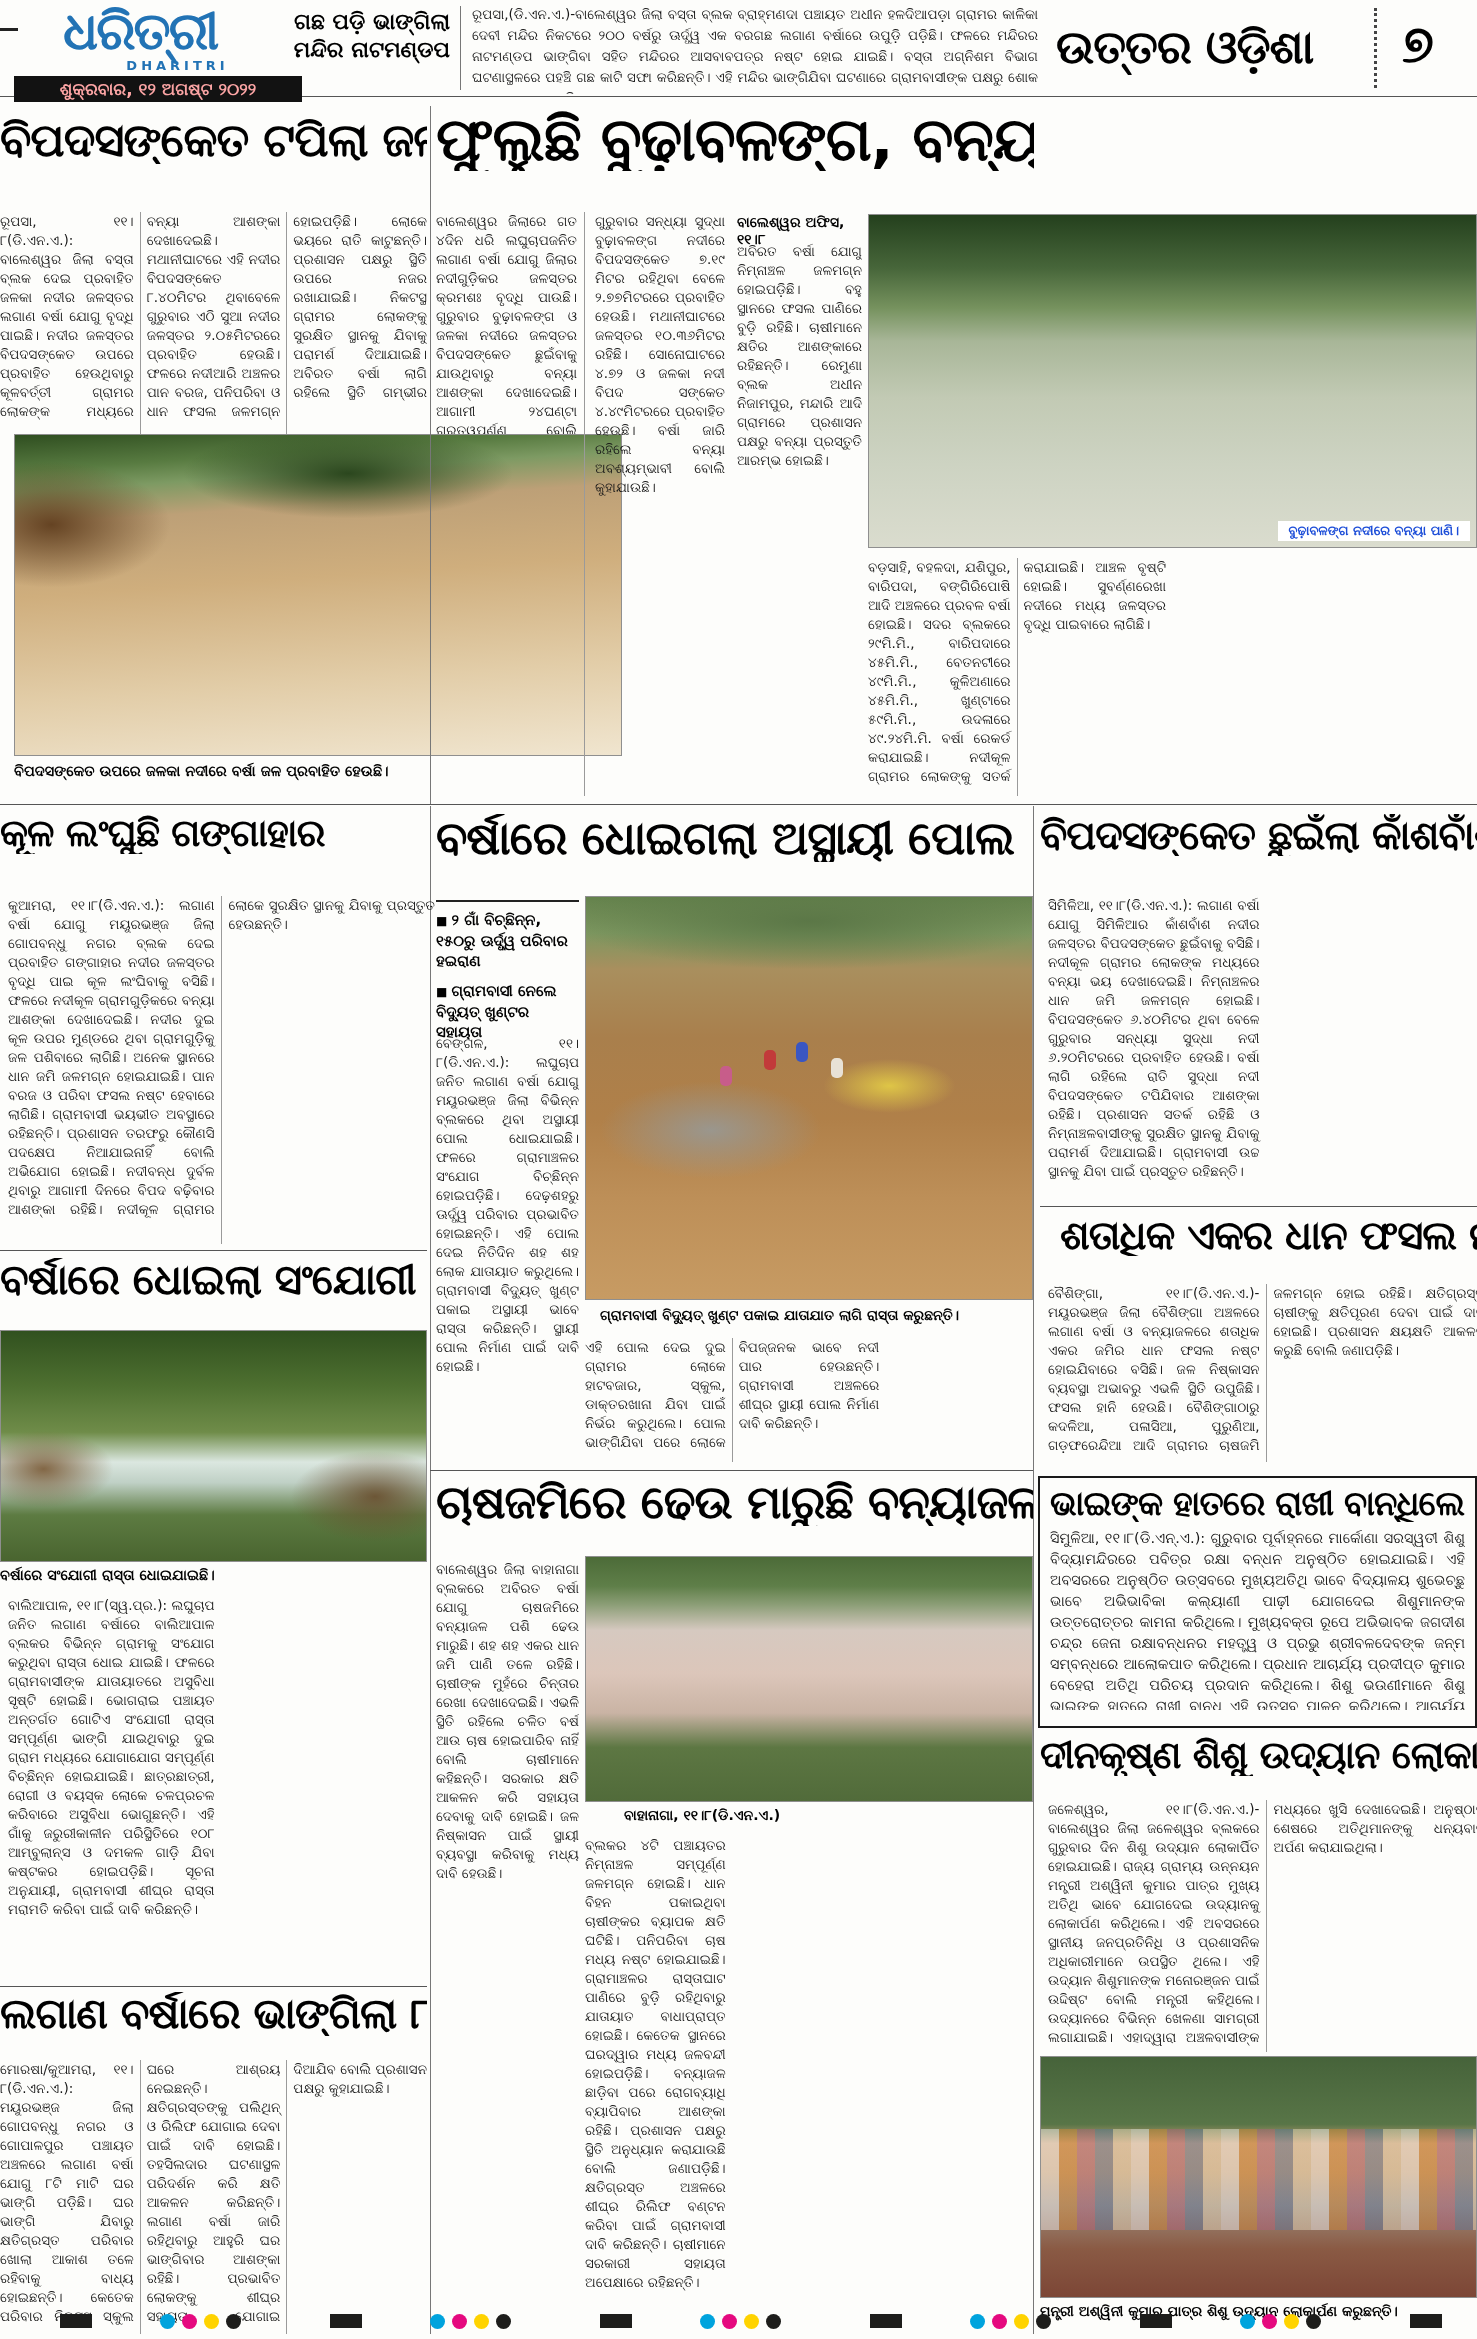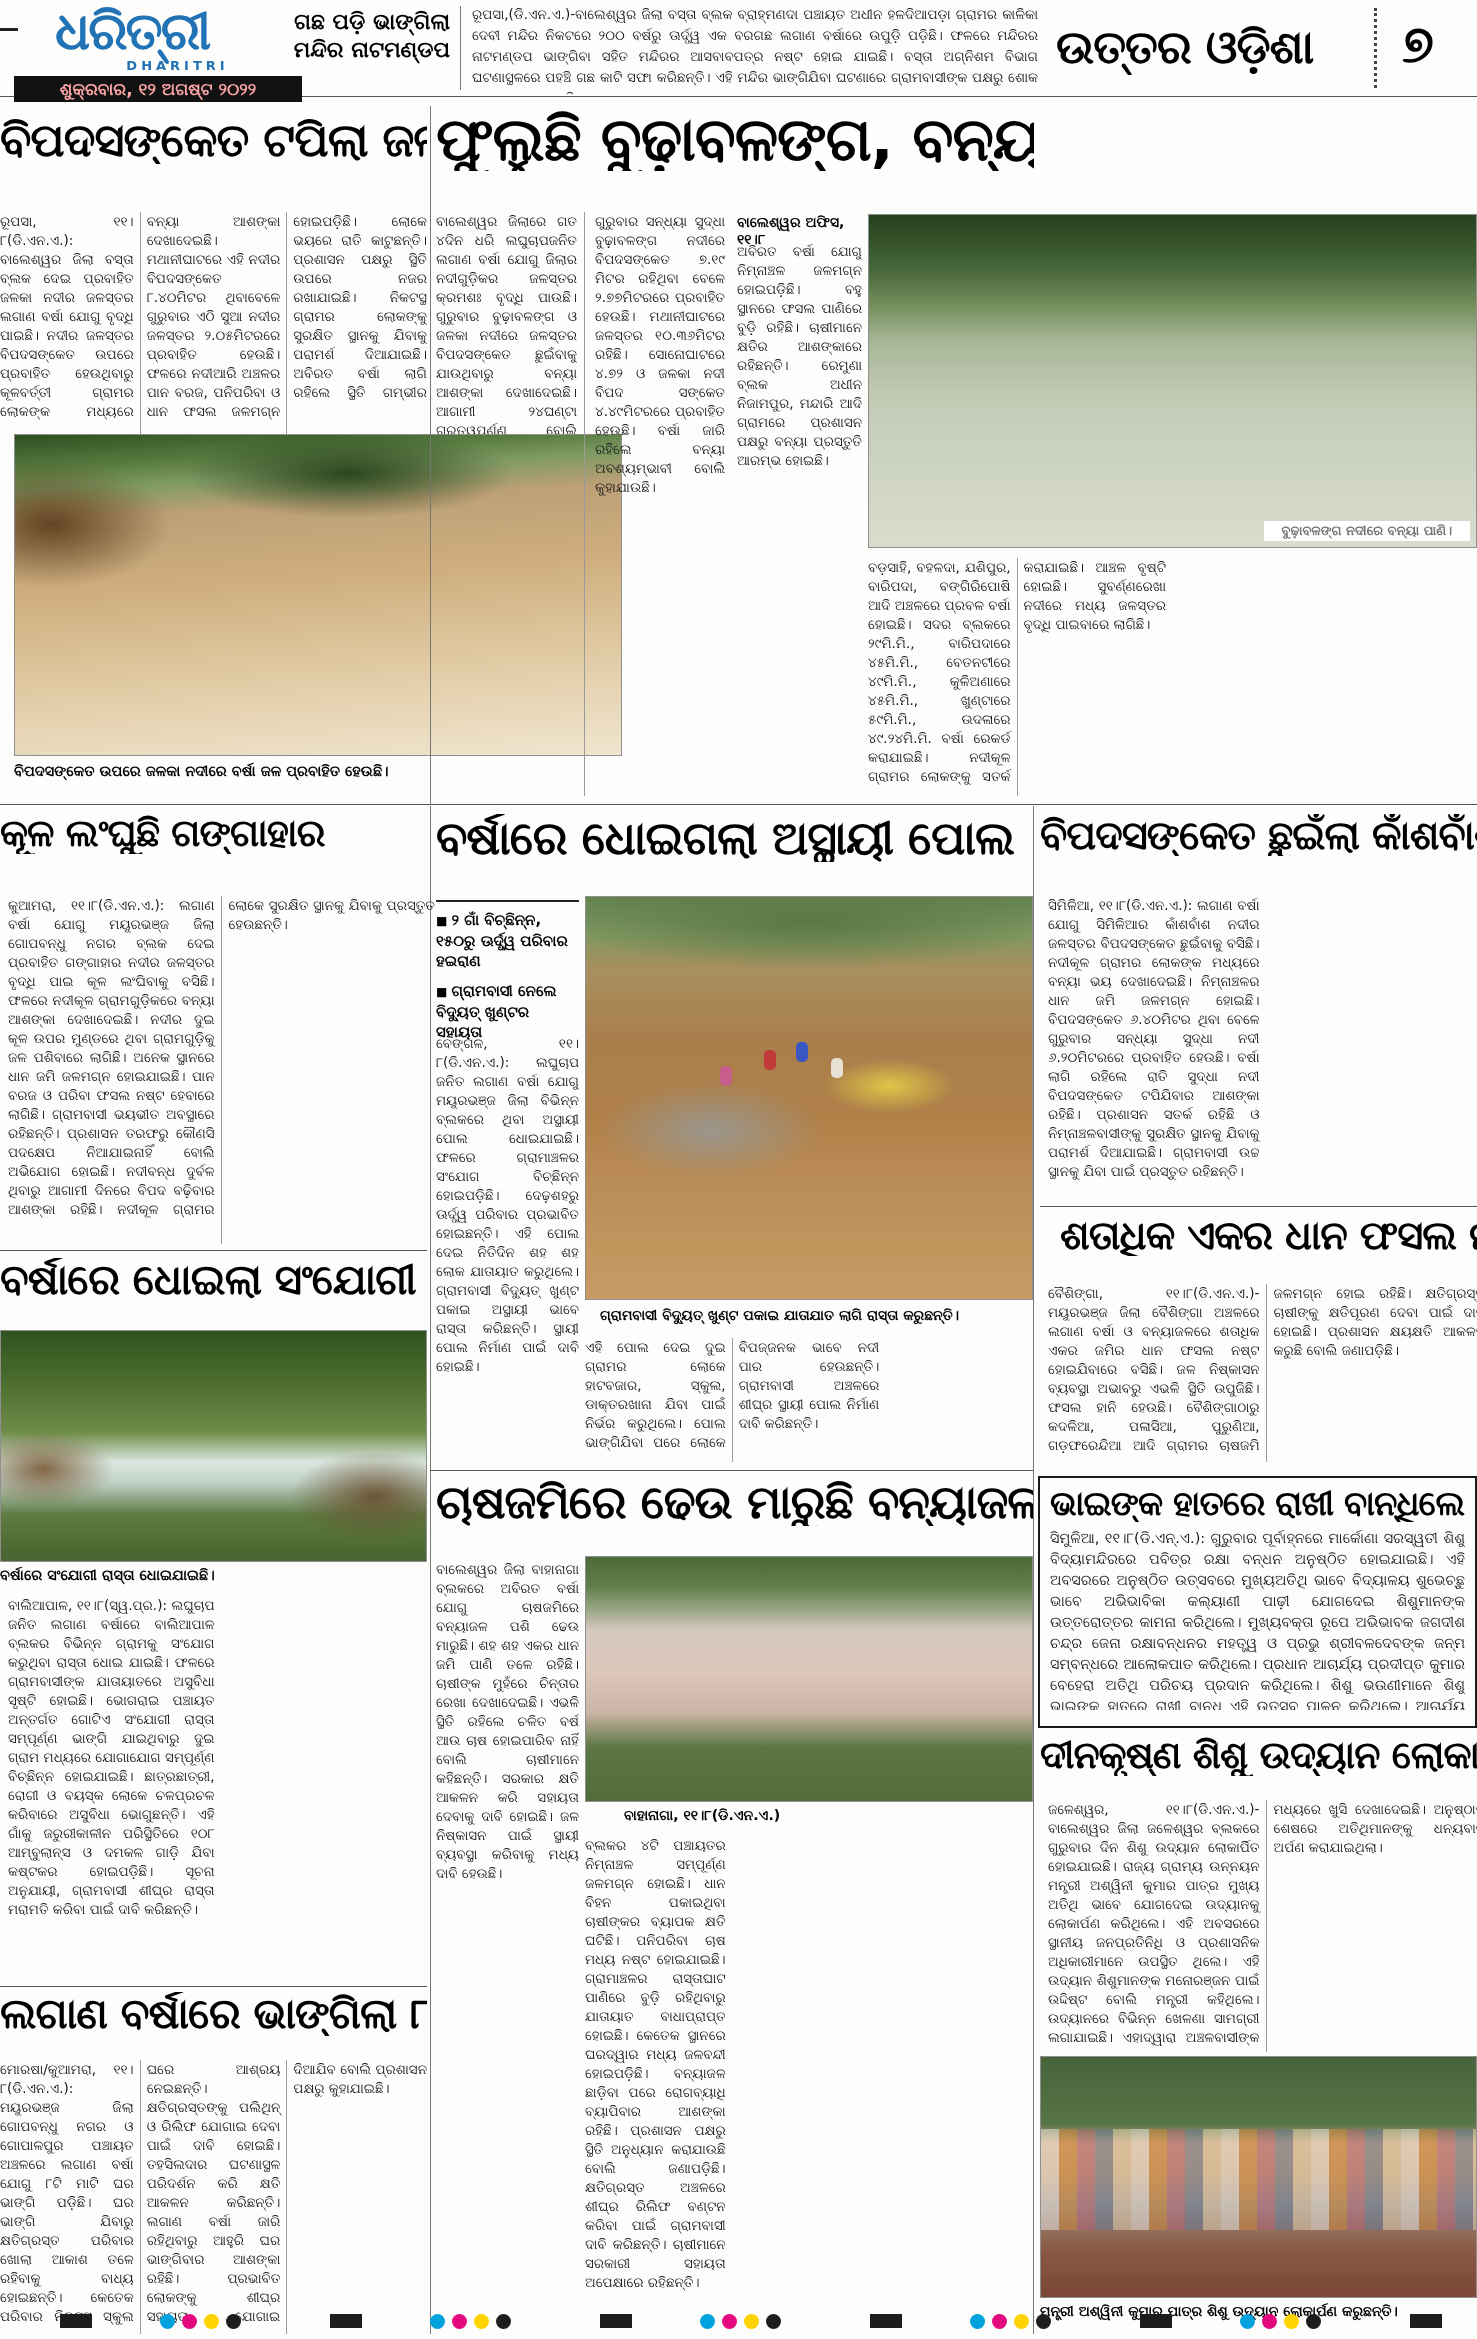--- a/index.html
+++ b/index.html
@@ -31,29 +31,29 @@
        radial-gradient(ellipse 100px 55px at 10% 60%, rgba(122,90,54,.9), transparent 70%),
        radial-gradient(ellipse 120px 65px at 88% 72%, rgba(104,77,45,.9), transparent 70%),
        linear-gradient(180deg,#31511f 0%,#4e7030 24%,#6f8c49 44%,#dbe7e0 57%,#bfd0c5 66%,#5d7b42 80%,#49642f 100%);}
   .ph5{background:
        linear-gradient(180deg,#4c6b38 0%,#5f7f49 12%,#8fa07a 20%,#d6c9c0 30%,#dcc6ba 48%,#c9b3a4 64%,#5d7743 78%,#516b3a 100%);}
   .ph6{background:linear-gradient(180deg,#46633a 0%,#587547 28%,#caa077 36%,#c2996e 48%,#9c8a7a 62%,#8a5a44 80%,#7c4636 100%);}
   .crowd{position:absolute;left:0;top:30%;width:100%;height:42%;opacity:.8;
        background:repeating-linear-gradient(90deg, rgba(255,255,255,.55) 0 18px, rgba(217,138,53,.55) 18px 36px,
                   rgba(184,95,132,.5) 36px 54px, rgba(88,120,168,.5) 54px 72px, rgba(240,228,200,.55) 72px 90px);}
   .spk{position:absolute;width:12px;height:20px;border-radius:5px;}
-  .overlay-cap{position:absolute;right:6px;bottom:6px;background:#ffffff;color:#737373;
-       font-size:13px;font-weight:bold;padding:2px 18px;line-height:16px;}
+  .overlay-cap{position:absolute;right:6px;bottom:6px;background:#ffffff;color:#1d4ed8;
+       font-size:13px;font-weight:bold;padding:2px 11px;line-height:16px;}
   .bullet-item{font-size:15px;font-weight:bold;line-height:20px;color:#000;margin-bottom:10px;}
   .bullet-item::before{content:"■ ";font-size:12px;}
   .boxed{border:2px solid #1a1a1a;box-sizing:border-box;}
   .regbar{width:32px;height:14px;}
   .dotgroup{display:flex;gap:7px;}
   .dot{width:15px;height:15px;border-radius:50%;}
-  .logo-odia{font-weight:bold;color:#2273b5;font-size:52px;line-height:54px;letter-spacing:-2px;}
+  .logo-odia{font-weight:bold;color:#2273b5;font-size:52px;line-height:54px;letter-spacing:-2px;margin-left:8px;}
   .logo-latin{font-weight:bold;color:#2273b5;font-size:13px;letter-spacing:4px;text-align:center;}
   .datebar{background:#121212;color:#fca5a5;font-weight:bold;font-size:17px;text-align:center;line-height:26px;}
   .section-label{font-weight:bold;color:#000;font-size:46px;letter-spacing:-1px;white-space:nowrap;overflow:hidden;}
   .pagenum{font-weight:bold;color:#000;font-size:52px;}
   .brief-h{font-weight:bold;font-size:22px;line-height:28px;text-align:right;color:#000;}
   .brief-b{font-size:13.5px;line-height:21px;text-align:justify;color:#161616;overflow:hidden;}
   .dotted-v{border-left:3px dotted #444;width:0;}
 </style>
 </head>
 <body>

